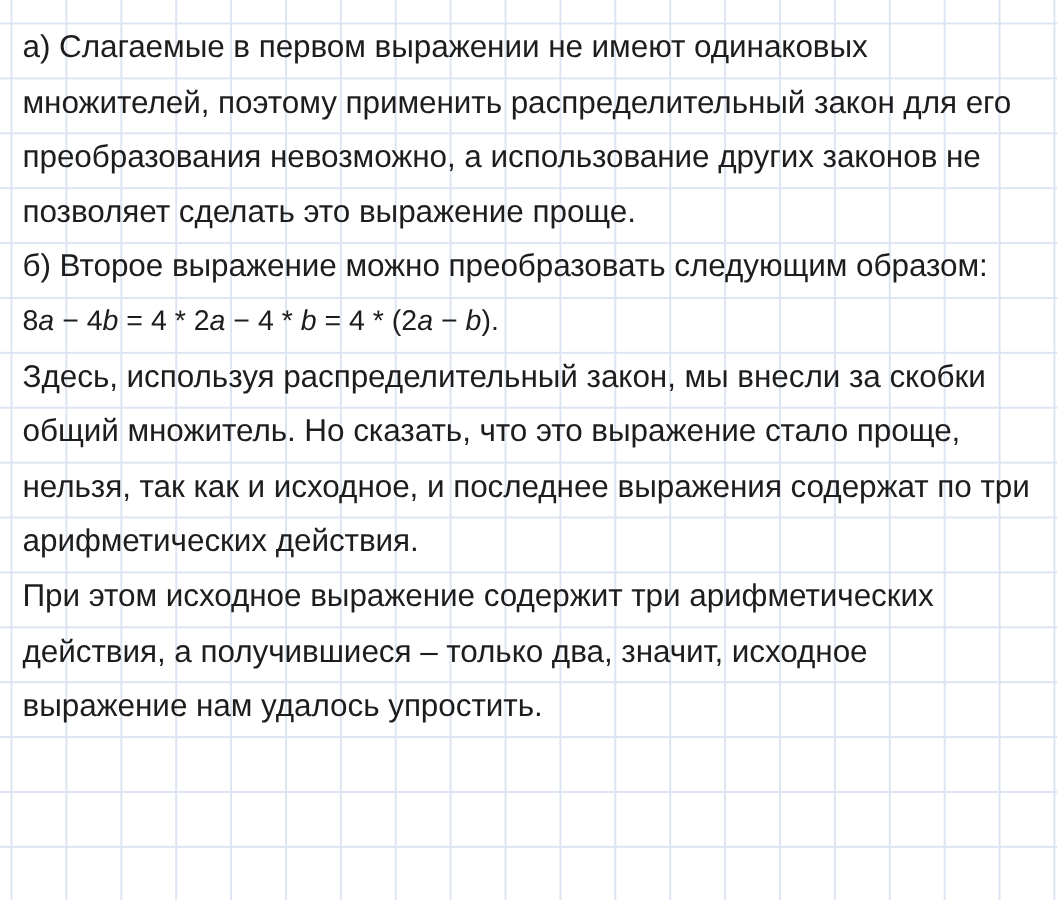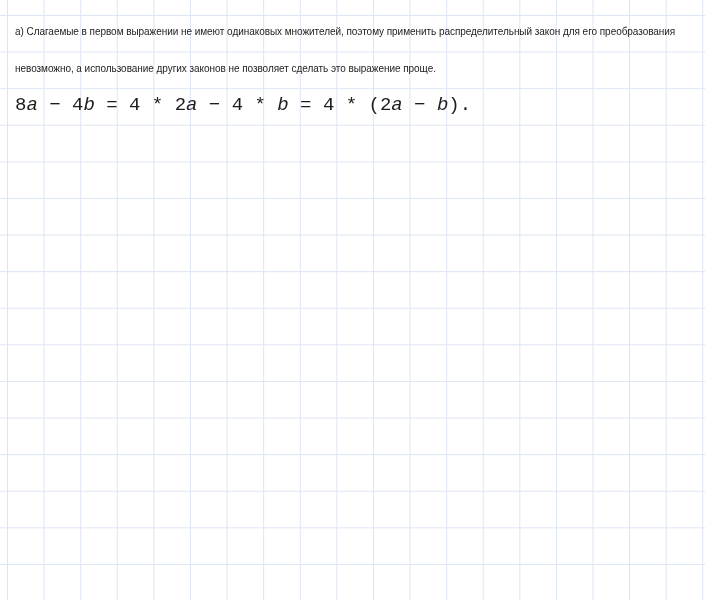--- a/index.html
+++ b/index.html
@@ -31,53 +31,56 @@
 
   
   #content {
     position: absolute;
     left: 15px;
     top: 14px;
     width: 672px;
   }
 
   .para {
-    font-size: 10px;
+    font-size: 21px;
     line-height: 36.6px;
     color: #1d1d1d;
     letter-spacing: -0.05px;
     margin: 0;
     padding: 0;
     white-space: normal;
     font-stretch: semi-condensed;
   }
 
   .formula {
-    font-family: Liberation Mono, monospace;
+    font-family: Liberation Sans, sans-serif;
     font-size: 19px;
     line-height: 36.6px;
     color: #1d1d1d;
     margin: 0;
     padding: 0;
     font-style: normal;
   }
   .formula .v {
     font-style: italic;
   }
 </style>
 </head>
 <body>
 
 <div id="sheet">
 
   <div id="content">
 
     <p class="para">а) Слагаемые в первом выражении не имеют одинаковых множителей, поэтому применить распределительный закон для его преобразования невозможно, а использование других законов не позволяет сделать это выражение проще.</p>
 
+    <p class="para">б) Второе выражение можно преобразовать следующим образом:</p>
 
     <p class="formula"><span>8</span><span class="v">a</span><span> − 4</span><span class="v">b</span><span> = 4 * 2</span><span class="v">a</span><span> − 4 * </span><span class="v">b</span><span> = 4 * (2</span><span class="v">a</span><span> − </span><span class="v">b</span><span>).</span></p>
 
+    <p class="para">Здесь, используя распределительный закон, мы внесли за скобки общий множитель. Но сказать, что это выражение стало проще, нельзя, так как и исходное, и последнее выражения содержат по три арифметических действия.</p>
 
 
 
+    <p class="para">При этом исходное выражение содержит три арифметических действия, а получившиеся – только два, значит, исходное выражение нам удалось упростить.</p>
 
   </div>
 </div>
 
 </body></html>

